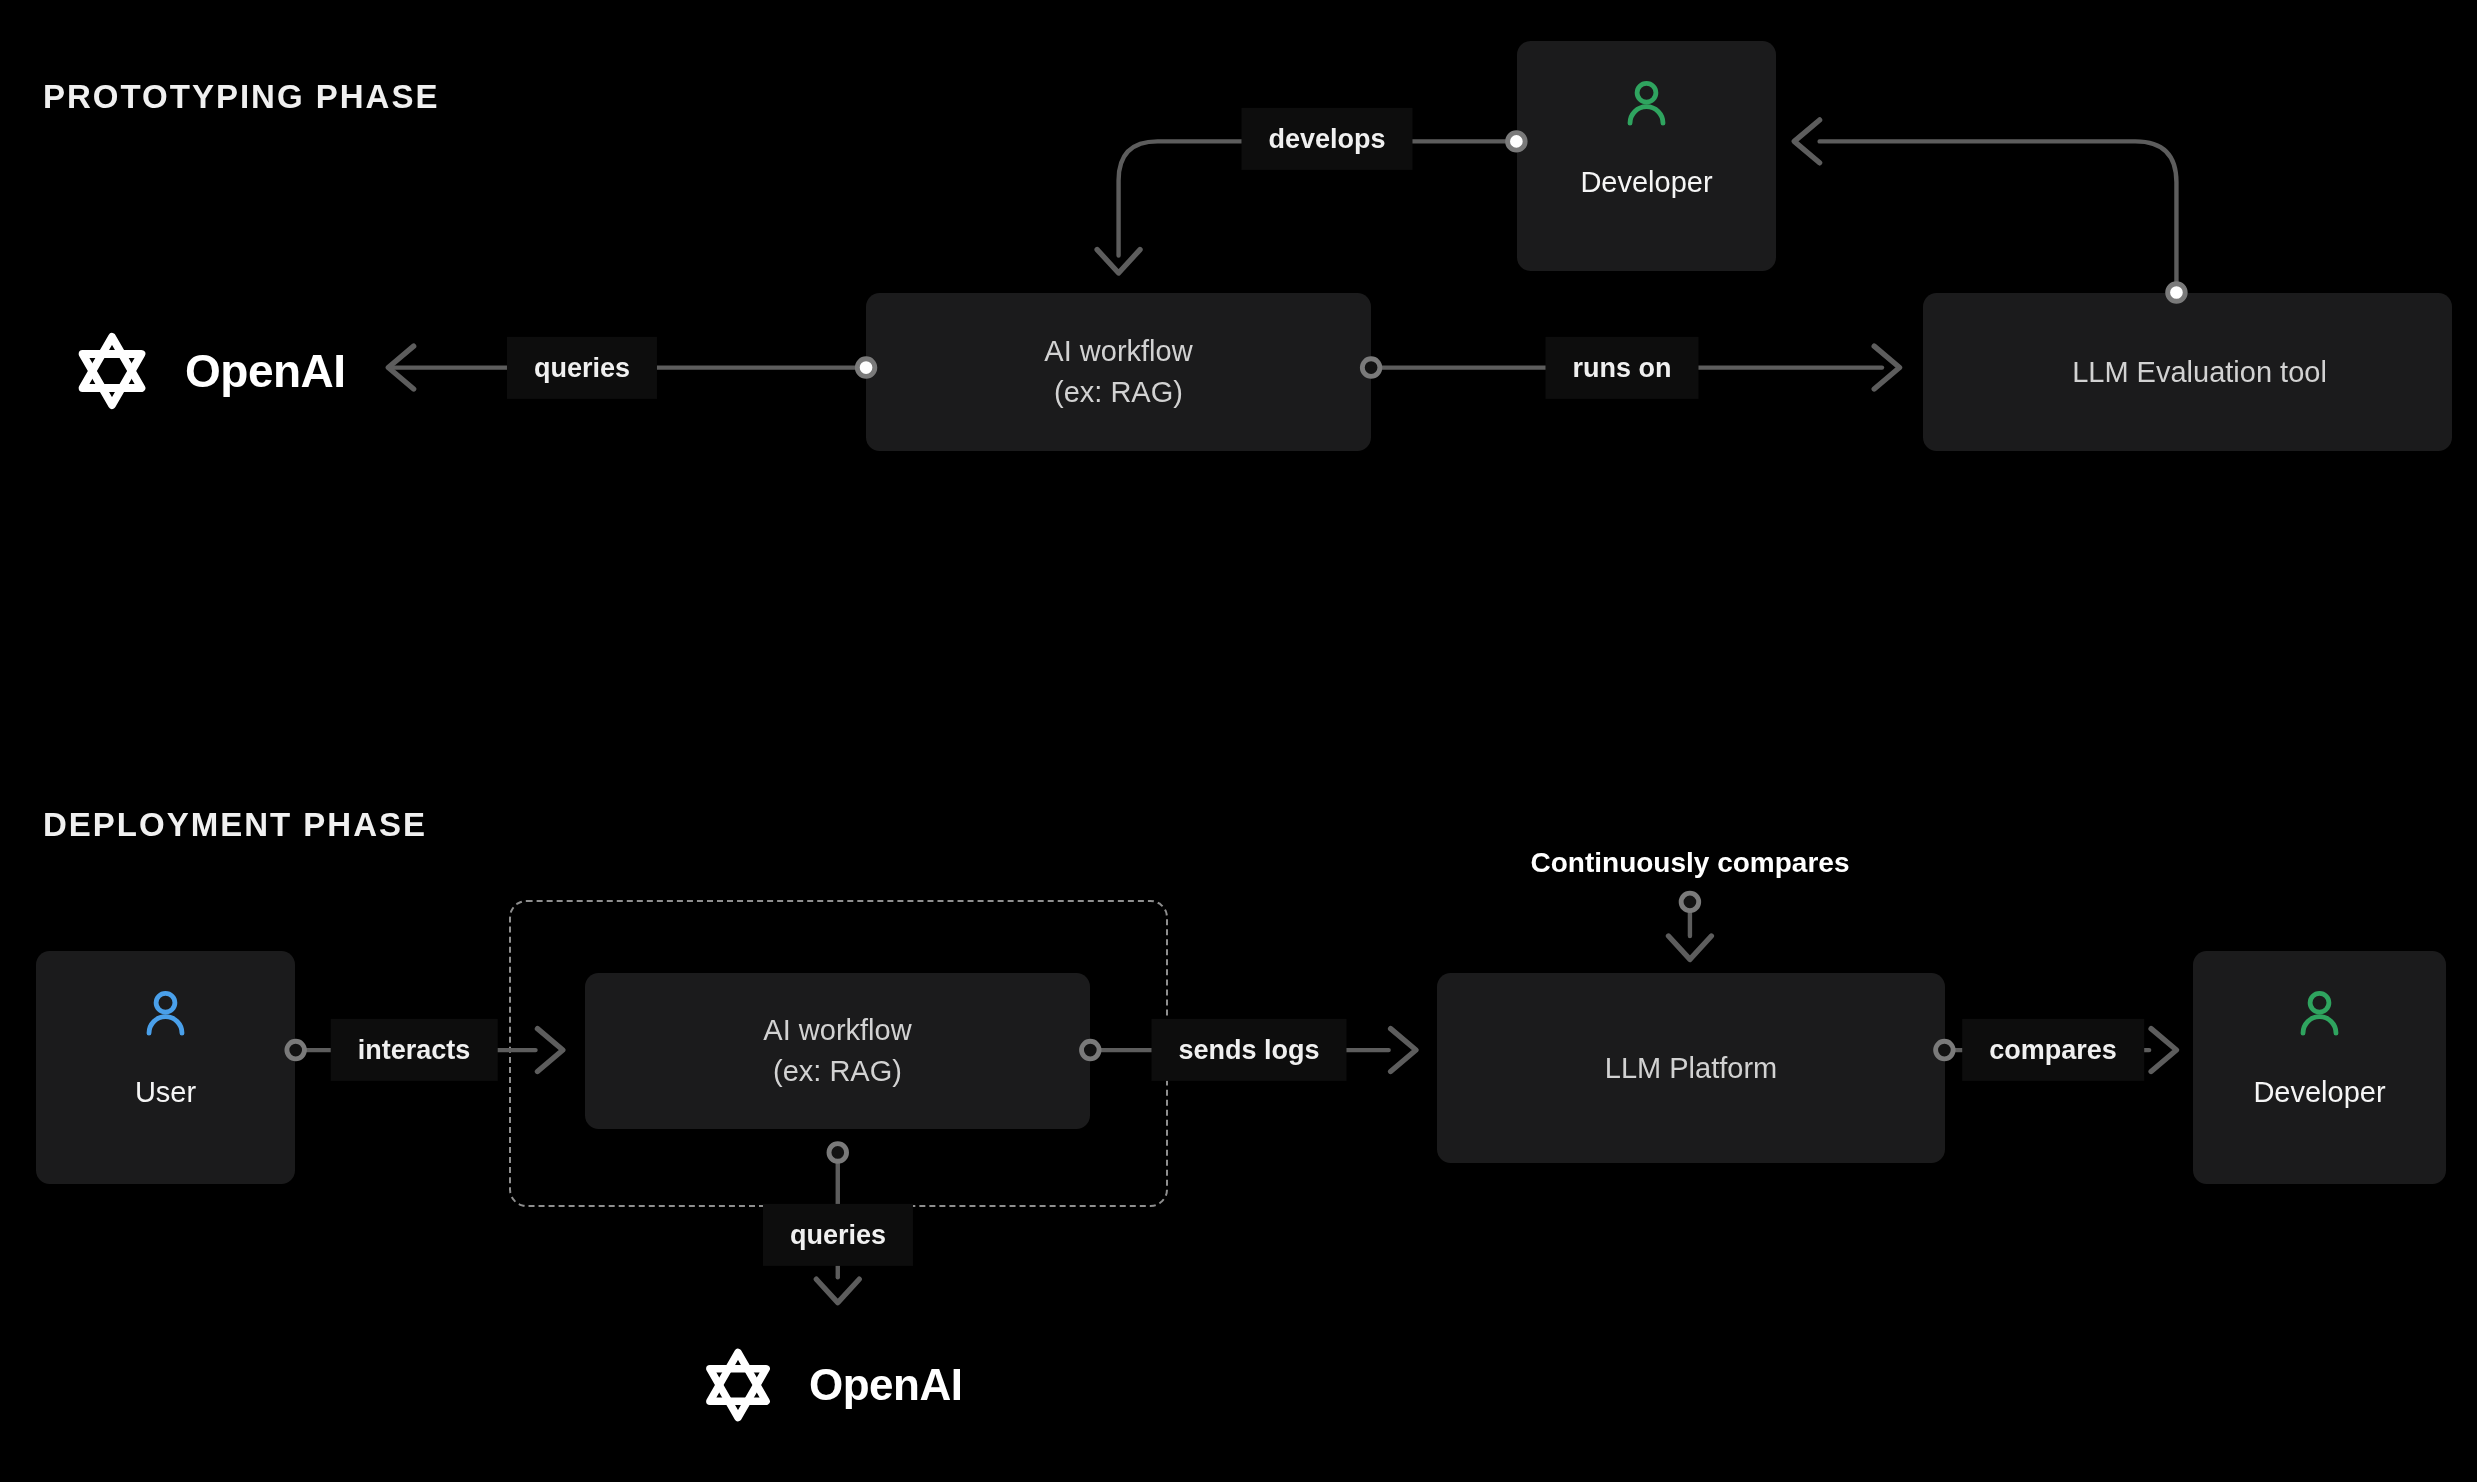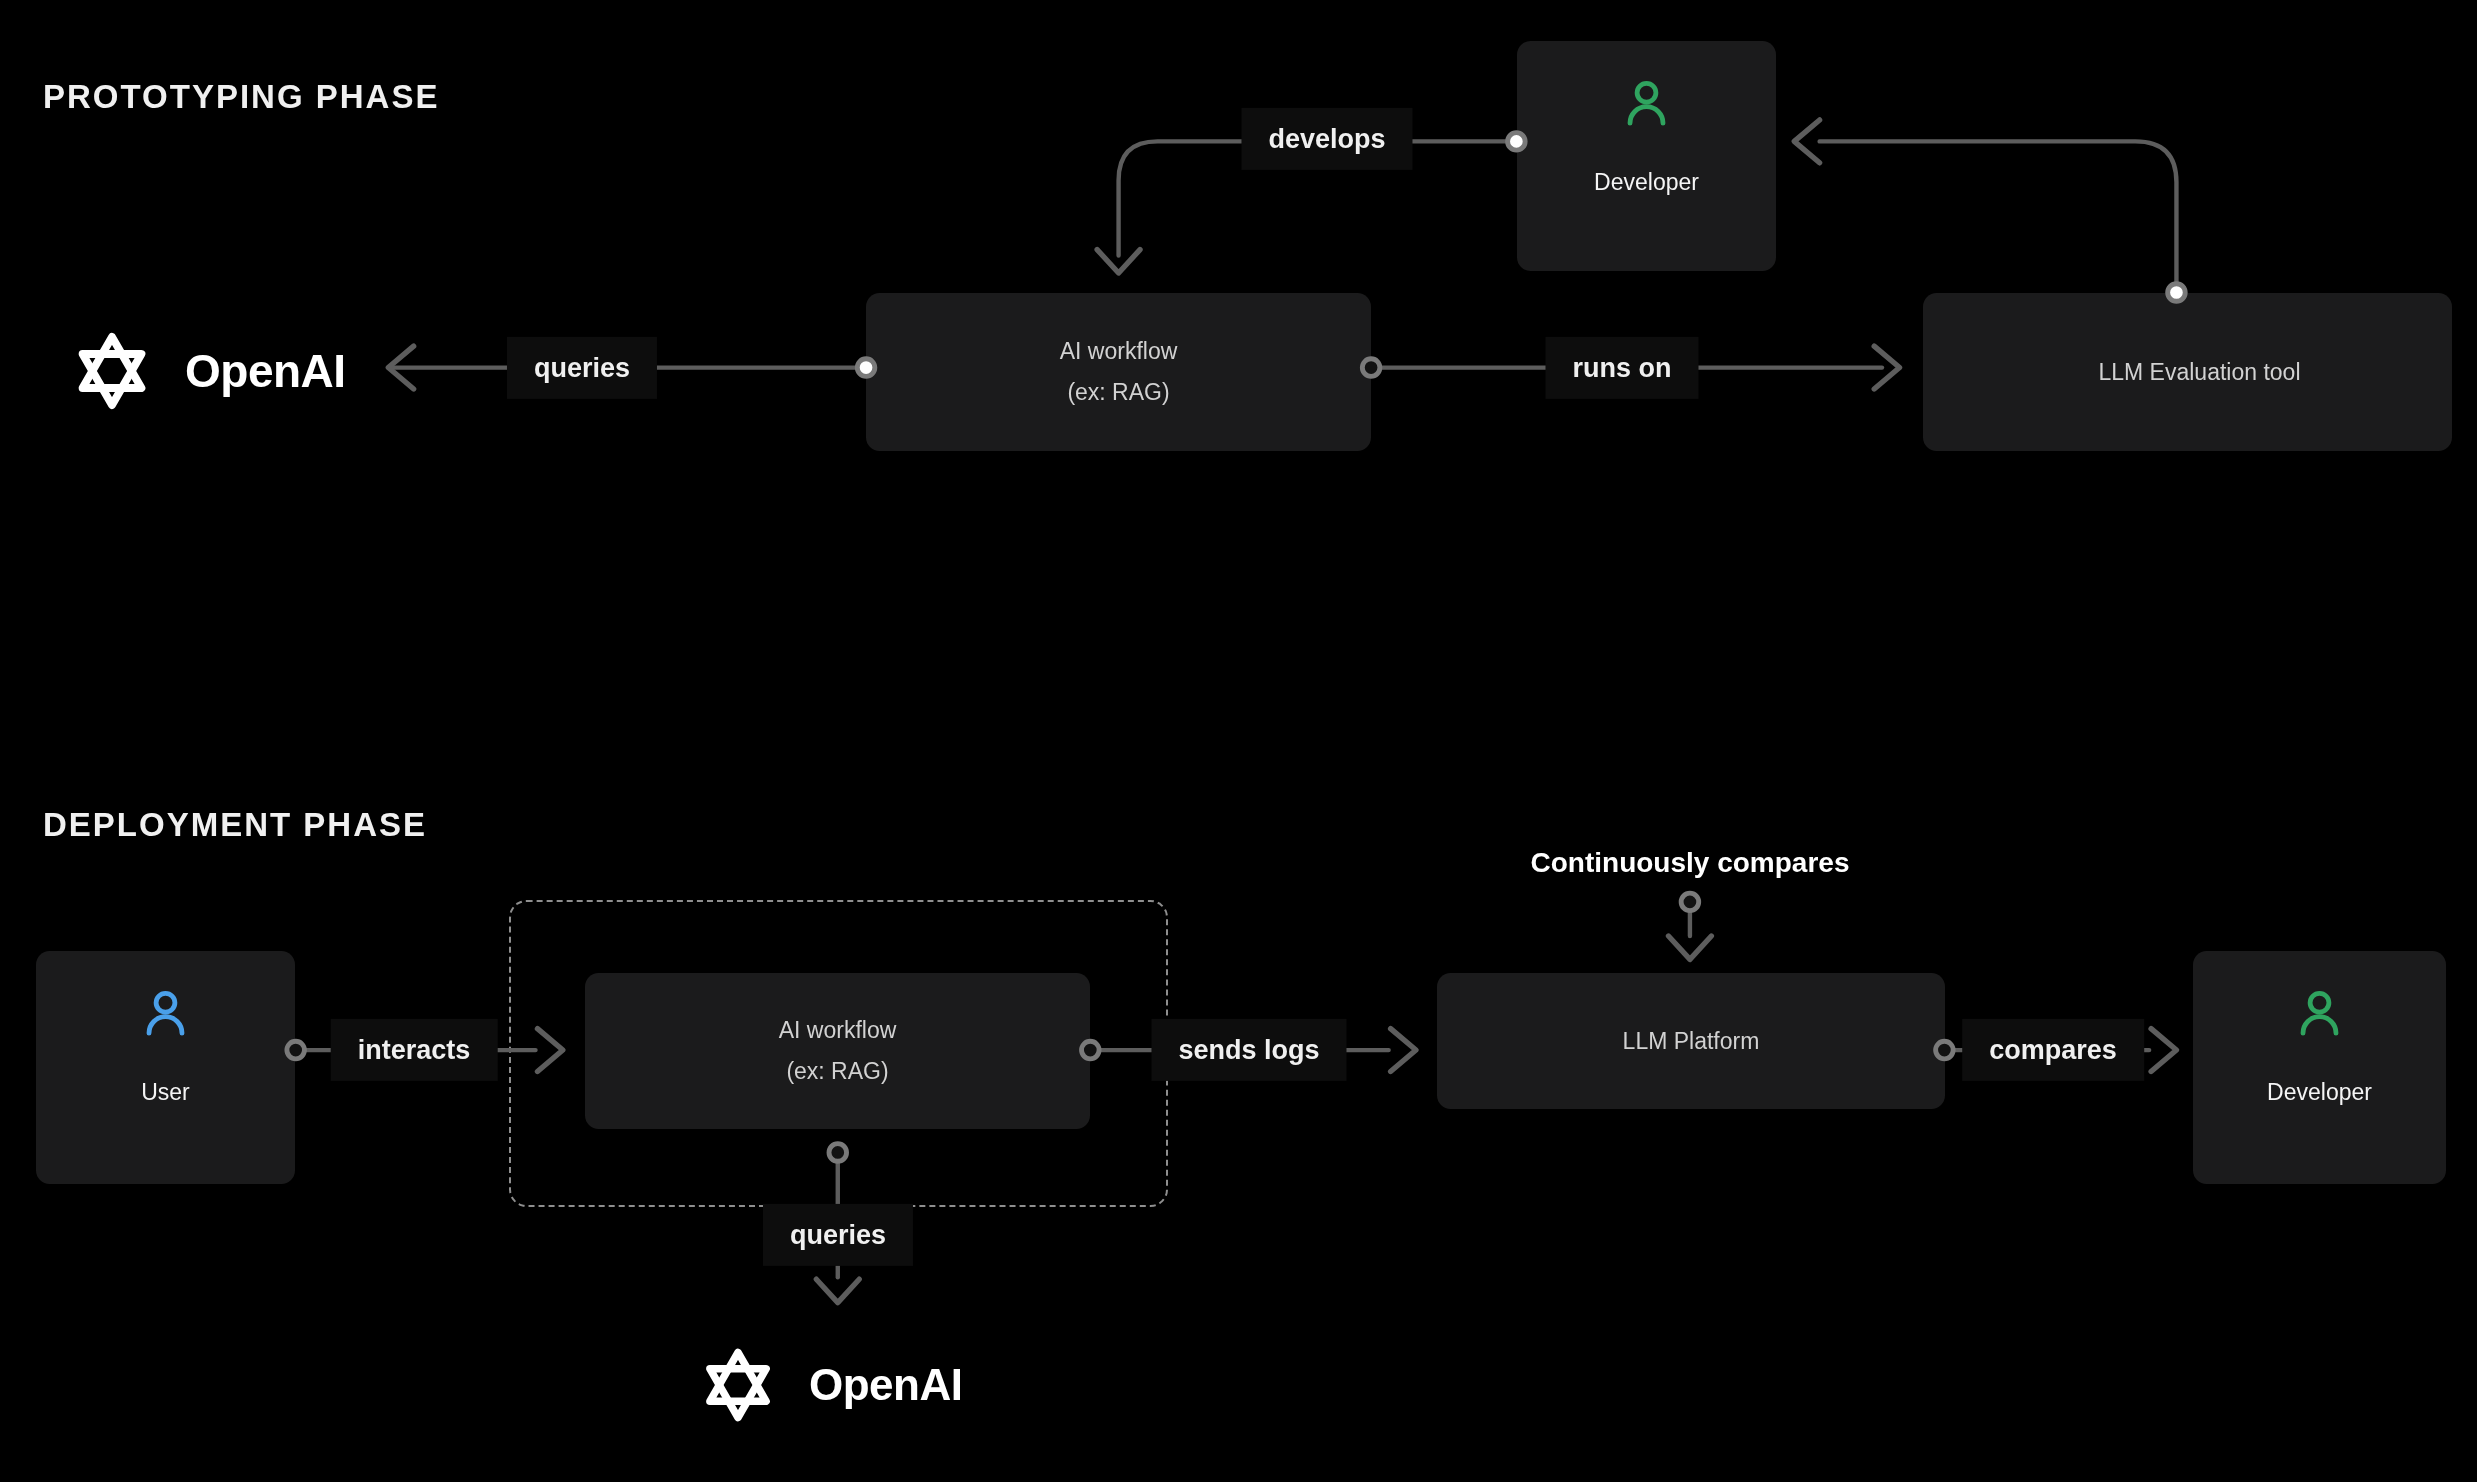--- a/index.html
+++ b/index.html
@@ -14,21 +14,21 @@
     font-size:33px; font-weight:700; letter-spacing:2px;
   }
   .node {
     position:absolute; z-index:1;
     background:var(--c-node_bg,#1b1b1c);
     border-radius:13.7px;
     display:flex; align-items:center; justify-content:center;
   }
   .node .node-label {
     color:var(--c-node_text,#d2d2d2);
-    font-size:23px; line-height:41px; text-align:center; font-weight:400;
+    font-size:29px; line-height:41px; text-align:center; font-weight:400;
   }
   .persona { flex-direction:column; justify-content:flex-start; padding-top:35px; gap:31px; }
   .persona .node-label { color:var(--c-person_text,#f5f5f5); }
   .person-icon { width:55px; height:55px; }
   .person-icon circle, .person-icon path {
     fill:none; stroke-width:2.1; stroke-linecap:round;
   }
   .person-green circle, .person-green path { stroke:var(--c-developer_icon_green,#2fa45f); }
   .person-blue  circle, .person-blue  path { stroke:var(--c-user_icon_blue,#4aa0ea); }
 
@@ -115,21 +115,21 @@
 
   <div class="dashed-box" style="left:509px; top:900px; width:655px; height:303px;"></div>
 
   <div class="node" style="left:585px; top:973px; width:505px; height:156px;">
     <div class="node-label">
       <div>AI workflow</div>
       <div>(ex: RAG)</div>
     </div>
   </div>
 
-  <div class="node" style="left:1437px; top:973px; width:508px; height:136px;">
+  <div class="node" style="left:1437px; top:973px; width:508px; height:190px;">
     <div class="node-label">LLM Platform</div>
   </div>
 
   <div class="node persona" style="left:2193px; top:951px; width:253px; height:198px;">
     <svg class="person-icon person-green" viewBox="0 0 24 24">
       <circle cx="12" cy="7.3" r="4.1"></circle>
       <path d="M4.8,20.6 a7.2,7.2 0 0 1 14.4,0"></path>
     </svg>
     <div class="node-label">Developer</div>
   </div>

